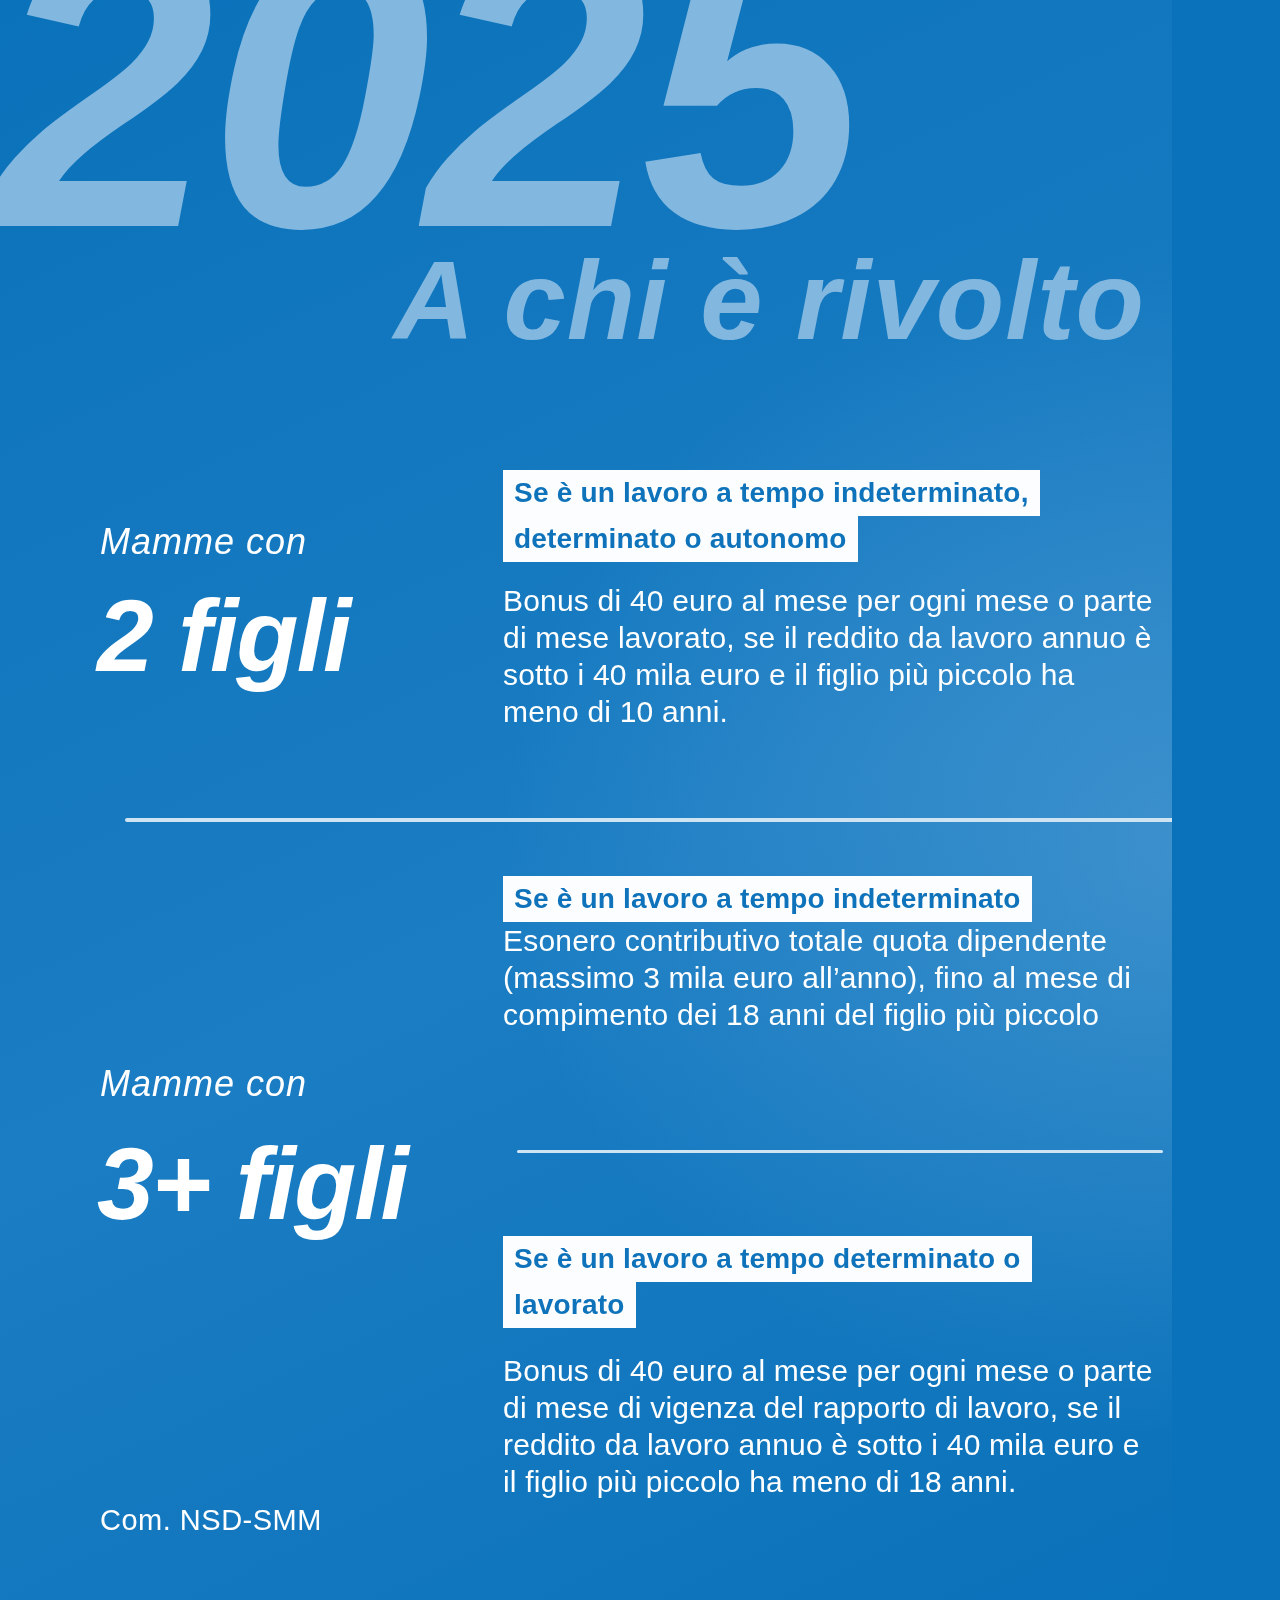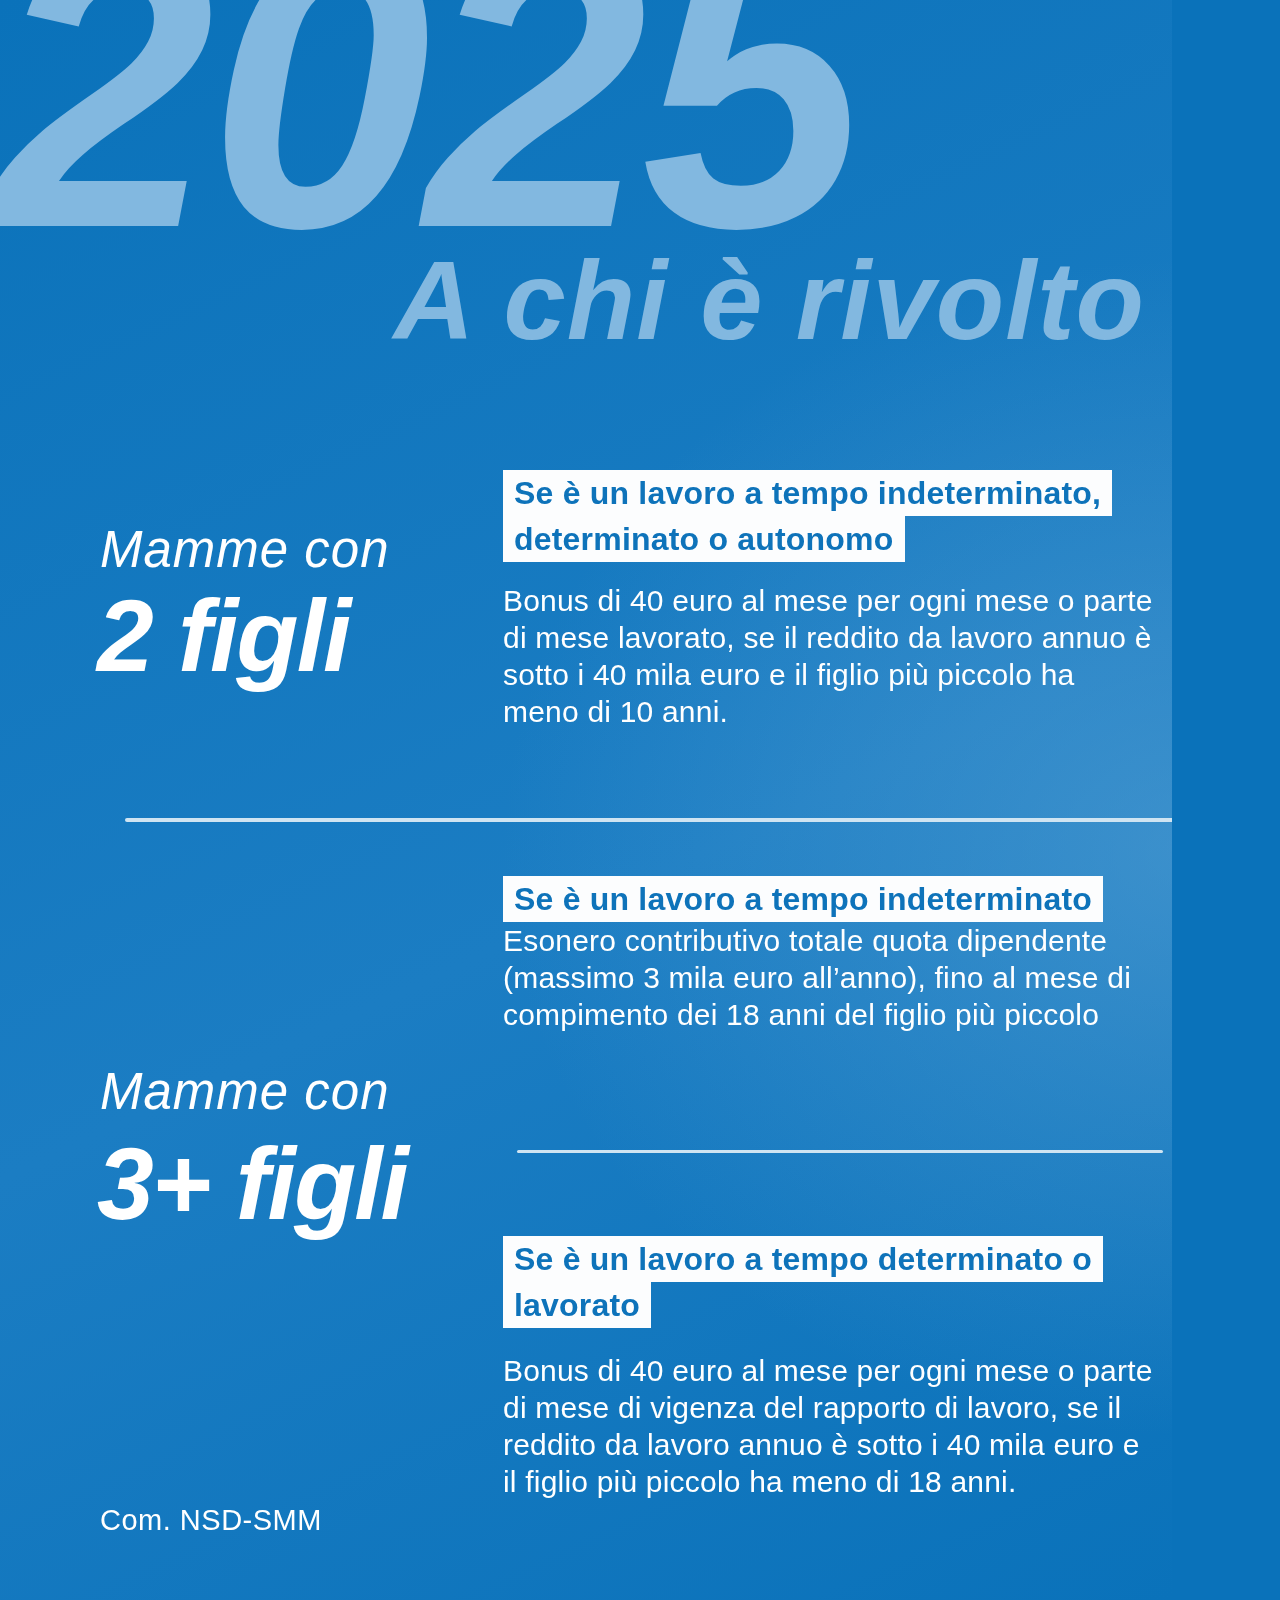--- a/index.html
+++ b/index.html
@@ -31,38 +31,38 @@
   }
   .hero-subtitle{
     position:absolute;right:27px;top:245px;
     font-size:112px;line-height:1;font-weight:700;font-style:italic;
     letter-spacing:1px;color:var(--display-light-blue,#82B8E0);
     white-space:nowrap;
   }
   
   .aud-line1{
     position:absolute;left:100px;
-    font-size:51px;line-height:1;font-style:italic;font-weight:400;
+    font-size:36px;line-height:1;font-style:italic;font-weight:400;
     color:var(--text-white,#fff);white-space:nowrap;letter-spacing:1px;
   }
   .aud-line2{
     position:absolute;left:97px;
     font-size:102px;line-height:1;font-style:italic;font-weight:700;
     color:var(--text-white,#fff);white-space:nowrap;letter-spacing:-2px;
   }
   .a1-l1{top:524px;} .a1-l2{top:585px;}
   .a2-l1{top:1066px;} .a2-l2{top:1133px;}
   
   .block{position:absolute;left:503px;width:652px;}
   .b1{top:470px;} .b2{top:876px;} .b3{top:1236px;}
   .hl{
     display:table;
     background:var(--box-white,#FCFDFE);
     color:var(--headline-blue,#0E73BA);
-    font-size:32px;line-height:30px;font-weight:700;
+    font-size:28px;line-height:30px;font-weight:700;
     padding:8px 11px;letter-spacing:.2px;
     white-space:nowrap;
   }
   .body{
     margin:0;color:var(--text-white,#fff);
     font-size:30px;line-height:37px;font-weight:400;letter-spacing:.2px;
   }
   .b1 .body{margin-top:20px;}
   .b2 .body{}
   .b3 .body{margin-top:24px;}

